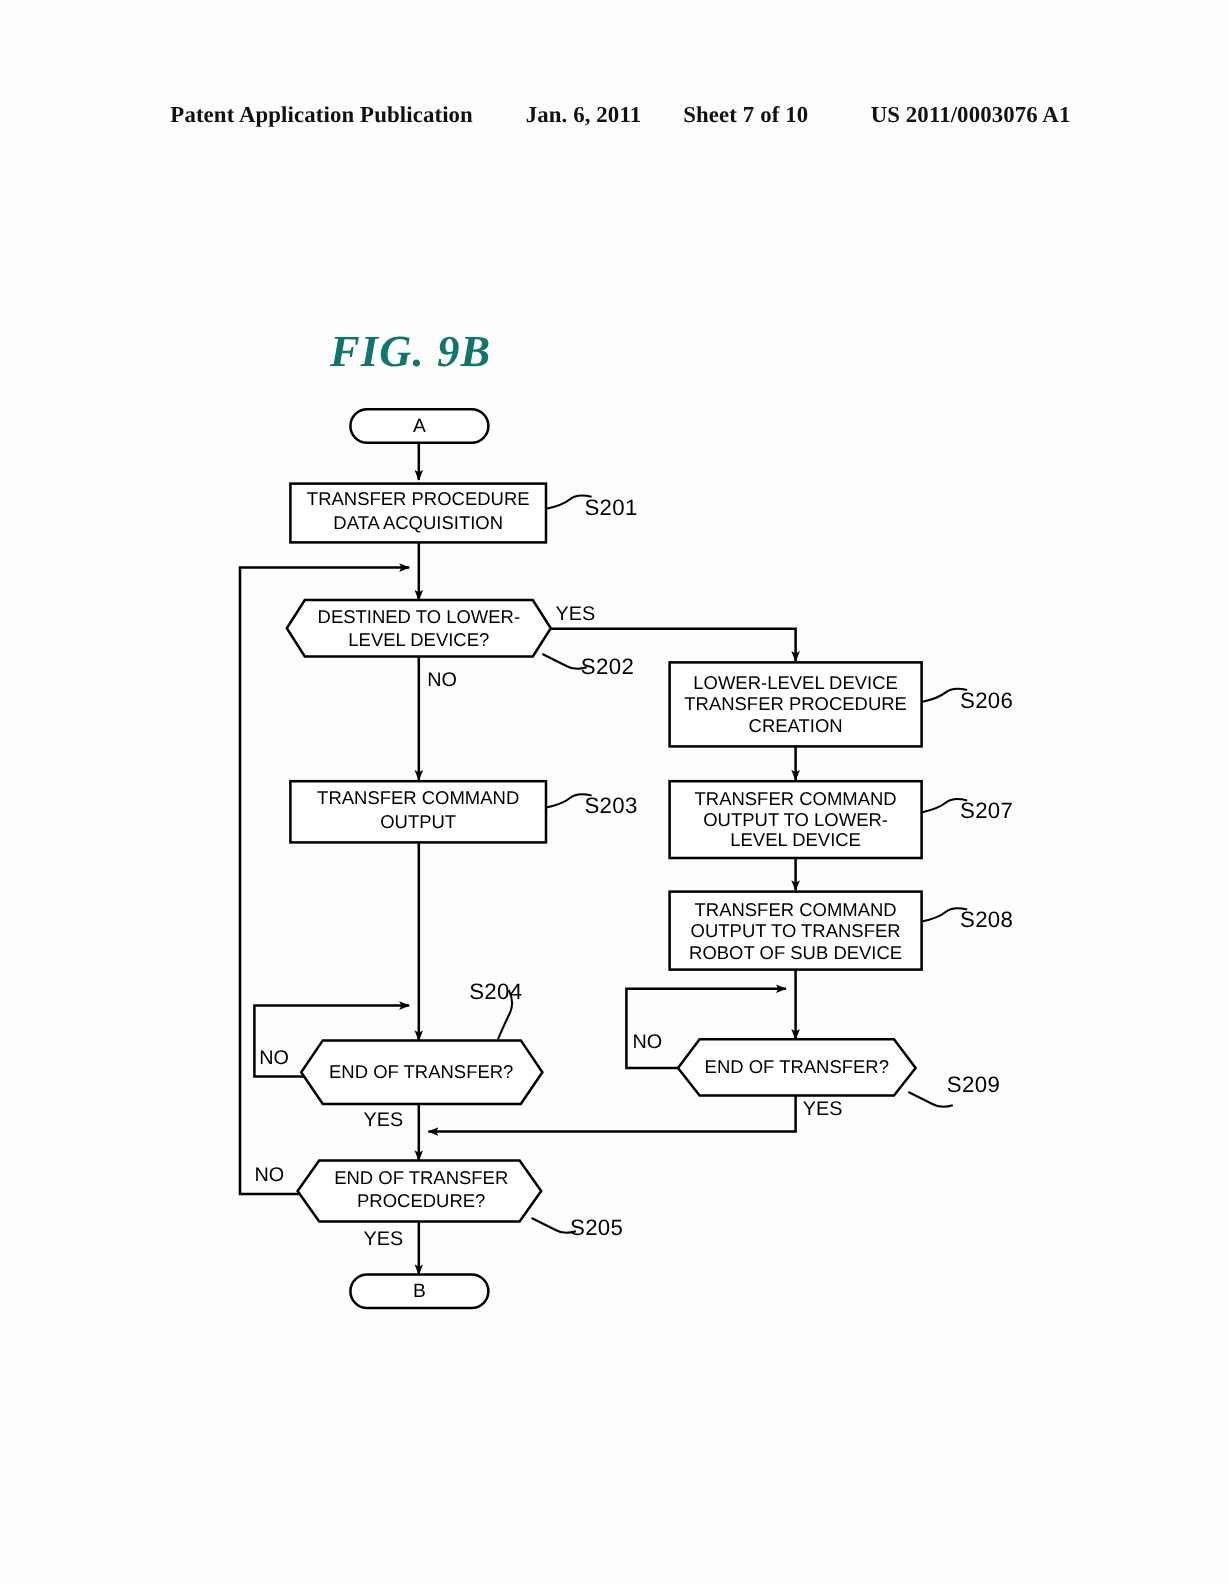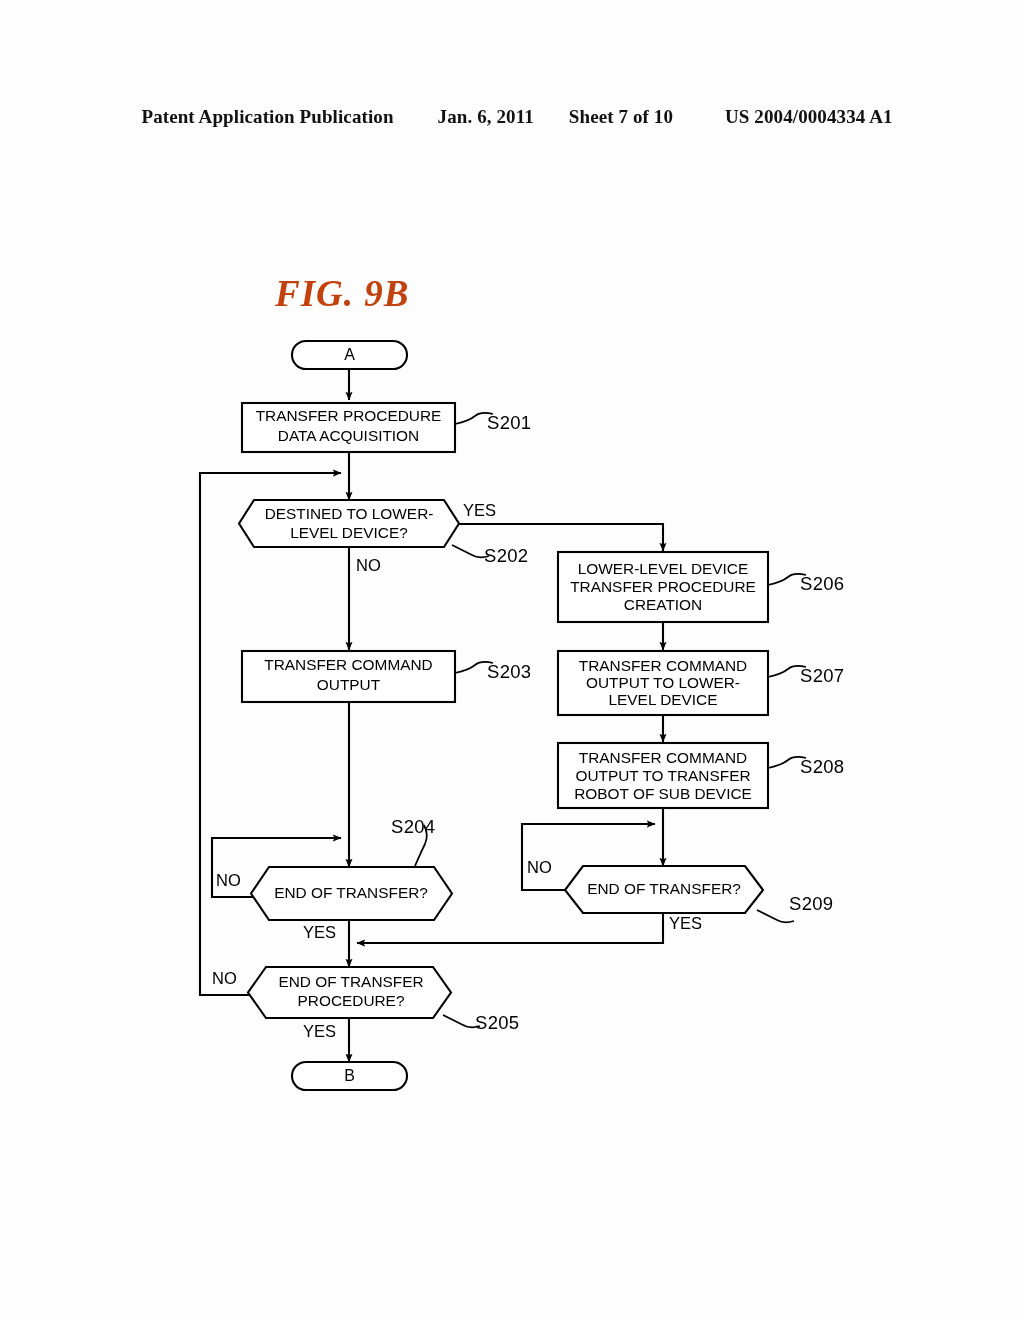--- a/index.html
+++ b/index.html
@@ -29,34 +29,34 @@
     justify-content: center;
     align-items: baseline;
     font-family: "Liberation Serif", serif;
     font-weight: bold;
     font-size: 19px;
     letter-spacing: 0.1px;
     color: #111111;
     white-space: nowrap;
   }
   .header .h-pub { }
-  .header .h-date { margin-left: 44px; margin-top: 20px; }
+  .header .h-date { margin-left: 44px; }
   .header .h-sheet { margin-left: 35px; }
   .header .h-num { margin-left: 52px; }
 
   .fig-title {
     position: absolute;
     left: 275px;
     top: 272px;
     font-family: "Liberation Serif", serif;
     font-style: italic;
     font-weight: bold;
     font-size: 37px;
     letter-spacing: 1px;
-    color: #c2410c;
+    color: #0f766e;
   }
 
   svg.flow {
     position: absolute;
     left: 0;
     top: 0;
     width: 1024px;
     height: 1320px;
   }
   svg.flow text {
@@ -101,21 +101,21 @@
 </style>
 </head>
 <body>
 
 <div class="page">
 
   <div class="header">
     <span class="h-pub">Patent Application Publication</span>
     <span class="h-date">Jan. 6, 2011</span>
     <span class="h-sheet">Sheet 7 of 10</span>
-    <span class="h-num">US 2004/0004334 A1</span>
+    <span class="h-num">US 2011/0003076 A1</span>
   </div>
 
   <div class="fig-title">FIG.  9B</div>
 
   <svg class="flow" viewBox="0 0 1024 1320">
     <defs>
       <marker id="arrow" markerWidth="10" markerHeight="10" refX="8.4" refY="3.6" orient="auto" markerUnits="userSpaceOnUse">
         <path d="M0,0 L9,3.6 L0,7.2 L2,3.6 Z" fill="#000000"></path>
       </marker>
     </defs>

